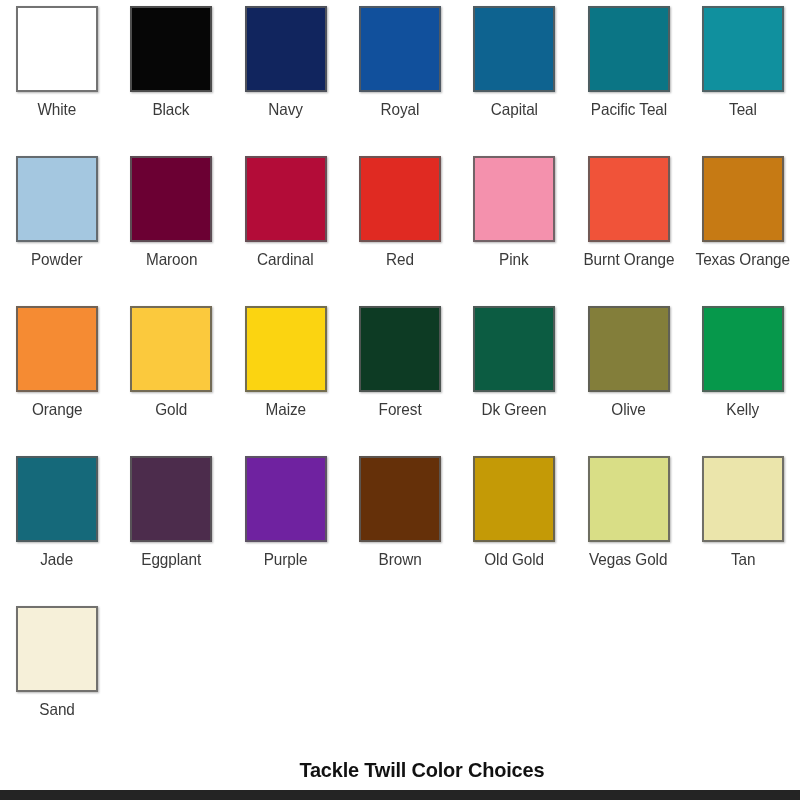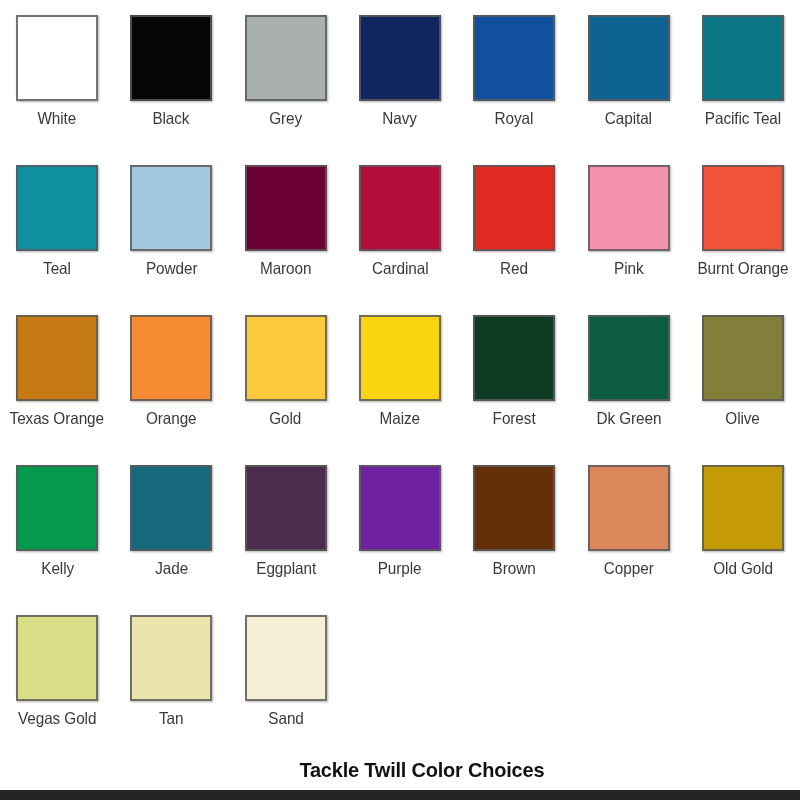--- a/index.html
+++ b/index.html
@@ -21,21 +21,21 @@
     height: 800px;
     box-sizing: border-box;
     background: #ffffff;
   }
 
   .grid {
     position: absolute;
     left: 0;
     top: 0;
     width: 800px;
-    padding-top: 15px;
+    padding-top: 6px;
     display: grid;
     grid-template-columns: repeat(7, 1fr);
     grid-auto-rows: 150px;
     column-gap: 0px;
     row-gap: 0px;
   }
 
   .cell {
     position: relative;
     display: flex;
@@ -106,24 +106,20 @@
 
     <div class="cell">
       <div class="swatch" style="background-color: rgb(255, 255, 255);"></div>
       <div class="swatch-label">White</div>
     </div>
     <div class="cell">
       <div class="swatch" style="background-color: rgb(6, 6, 6);"></div>
       <div class="swatch-label">Black</div>
     </div>
     <div class="cell">
-      <div class="swatch" style="background-color: rgb(170, 176, 174);"></div>
-      <div class="swatch-label">Grey</div>
-    </div>
-    <div class="cell">
       <div class="swatch" style="background-color: rgb(17, 37, 94);"></div>
       <div class="swatch-label">Navy</div>
     </div>
     <div class="cell">
       <div class="swatch" style="background-color: rgb(17, 80, 156);"></div>
       <div class="swatch-label">Royal</div>
     </div>
     <div class="cell">
       <div class="swatch" style="background-color: rgb(14, 99, 144);"></div>
       <div class="swatch-label">Capital</div>
@@ -203,24 +199,20 @@
       <div class="swatch" style="background-color: rgb(76, 44, 76);"></div>
       <div class="swatch-label">Eggplant</div>
     </div>
     <div class="cell">
       <div class="swatch" style="background-color: rgb(111, 34, 160);"></div>
       <div class="swatch-label">Purple</div>
     </div>
     <div class="cell">
       <div class="swatch" style="background-color: rgb(101, 48, 9);"></div>
       <div class="swatch-label">Brown</div>
-    </div>
-    <div class="cell">
-      <div class="swatch" style="background-color: rgb(217, 135, 91);"></div>
-      <div class="swatch-label">Copper</div>
     </div>
 
     <div class="cell">
       <div class="swatch" style="background-color: rgb(196, 154, 6);"></div>
       <div class="swatch-label">Old Gold</div>
     </div>
     <div class="cell">
       <div class="swatch" style="background-color: rgb(217, 222, 134);"></div>
       <div class="swatch-label">Vegas Gold</div>
     </div>

